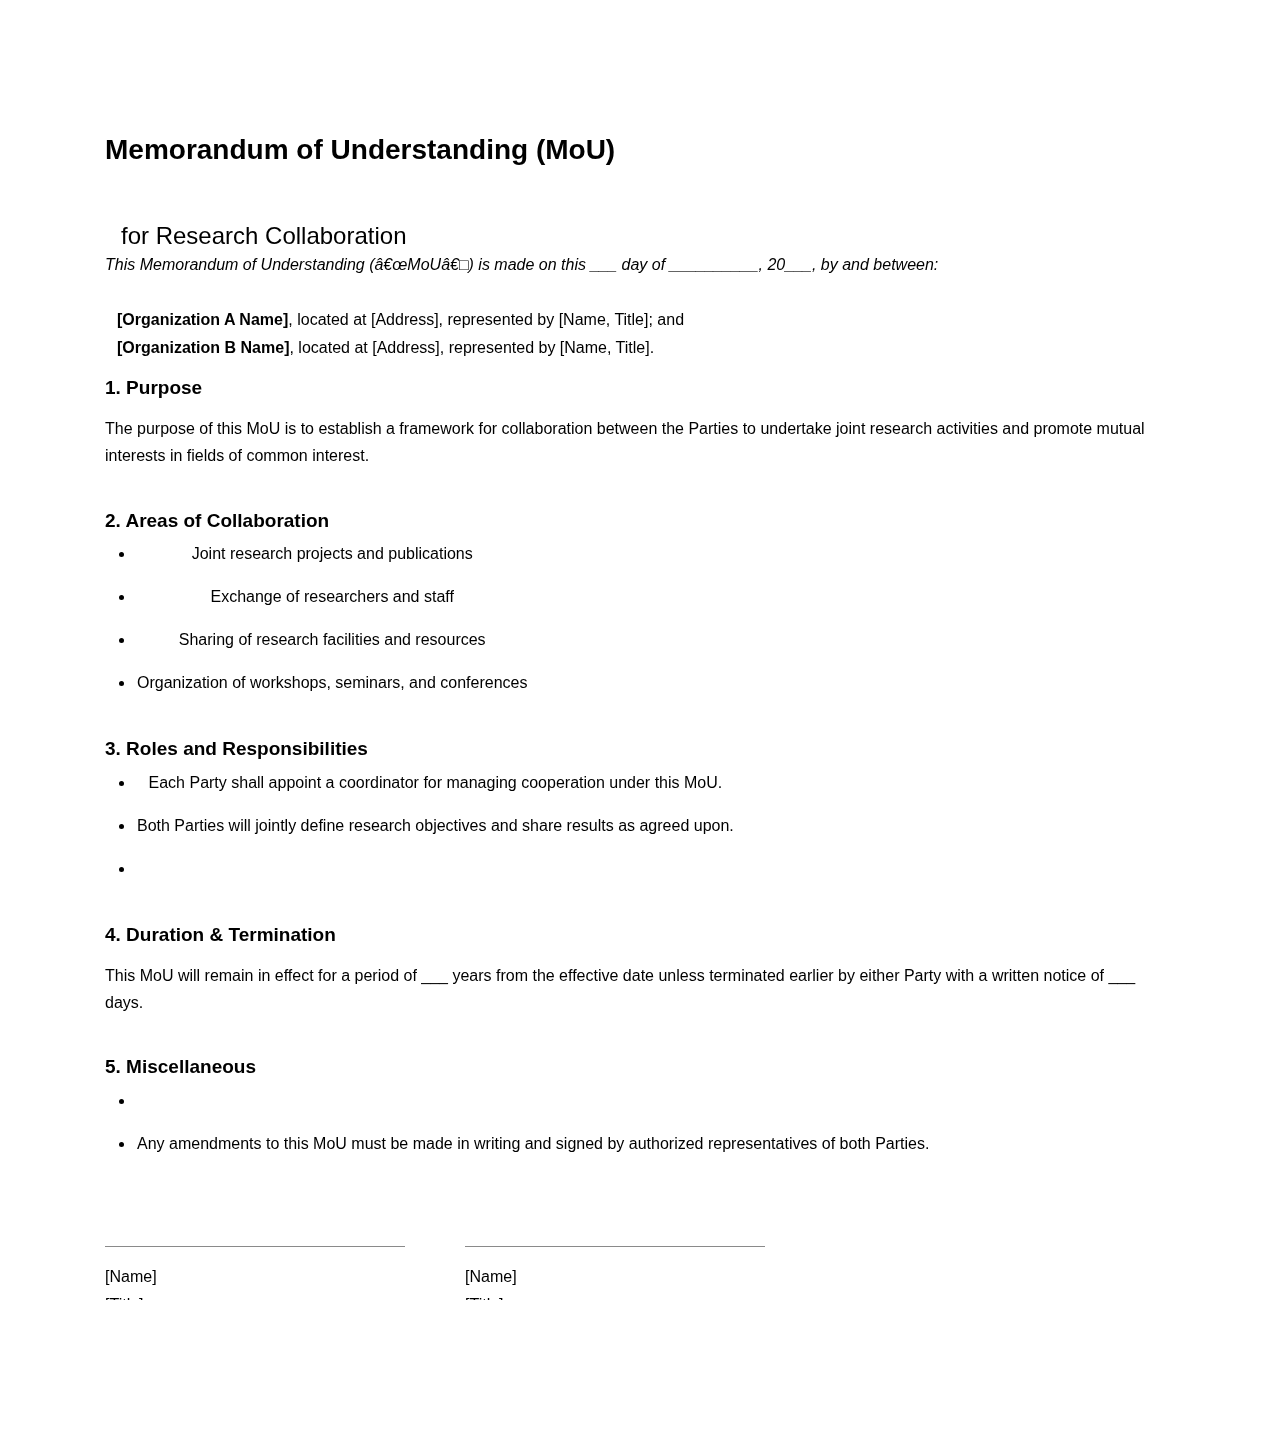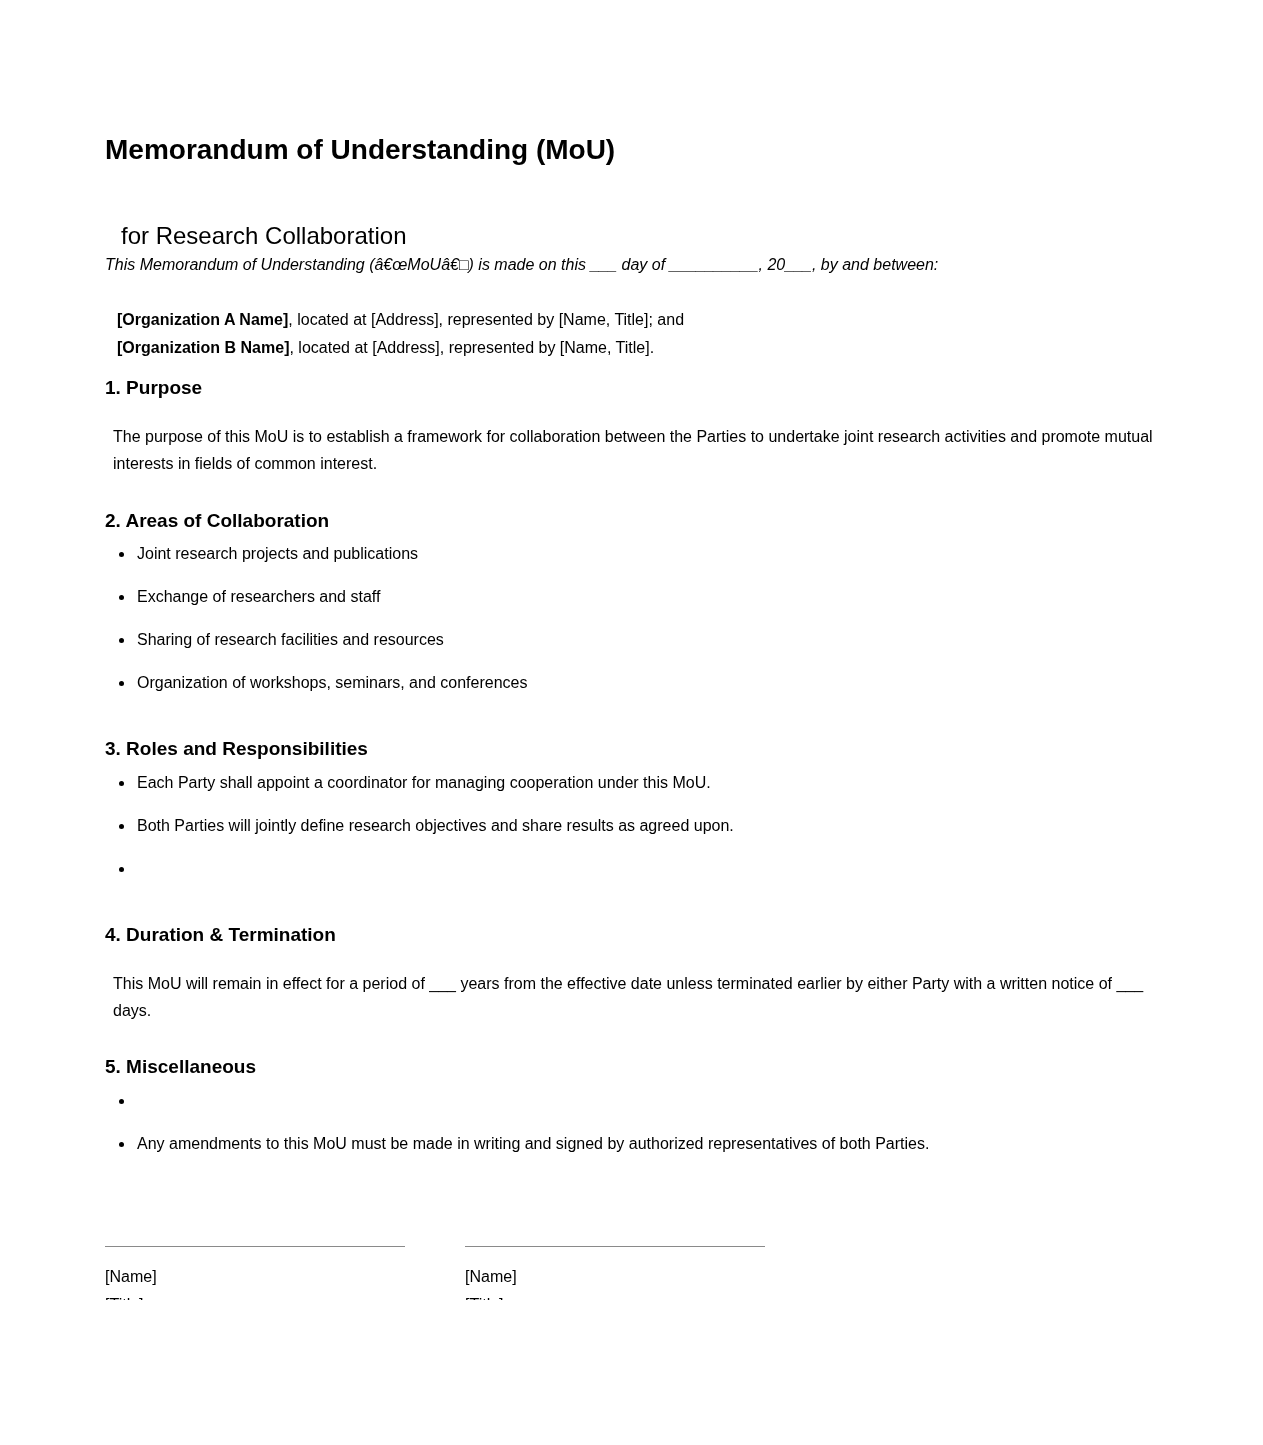--- a/index.html
+++ b/index.html
@@ -68,30 +68,31 @@
       margin: 0;
       font-size: 19px;
       font-weight: bold;
       line-height: 24px;
       white-space: nowrap;
     }
     .para {
       position: absolute;
       left: 0;
       width: 1050px;
-      margin: 8px;
+      margin: 0;
       font-size: 16px;
       line-height: 27px;
     }
     ul.blist {
       position: absolute;
       left: 0;
       margin: 0;
       padding: 0 0 0 32px;
       list-style: none;
+      text-align: center;
     }
     ul.blist li {
       position: relative;
       font-size: 16px;
       line-height: 20px;
       height: 43px;
       white-space: nowrap;
     }
     ul.blist li .bullet {
       position: absolute;

